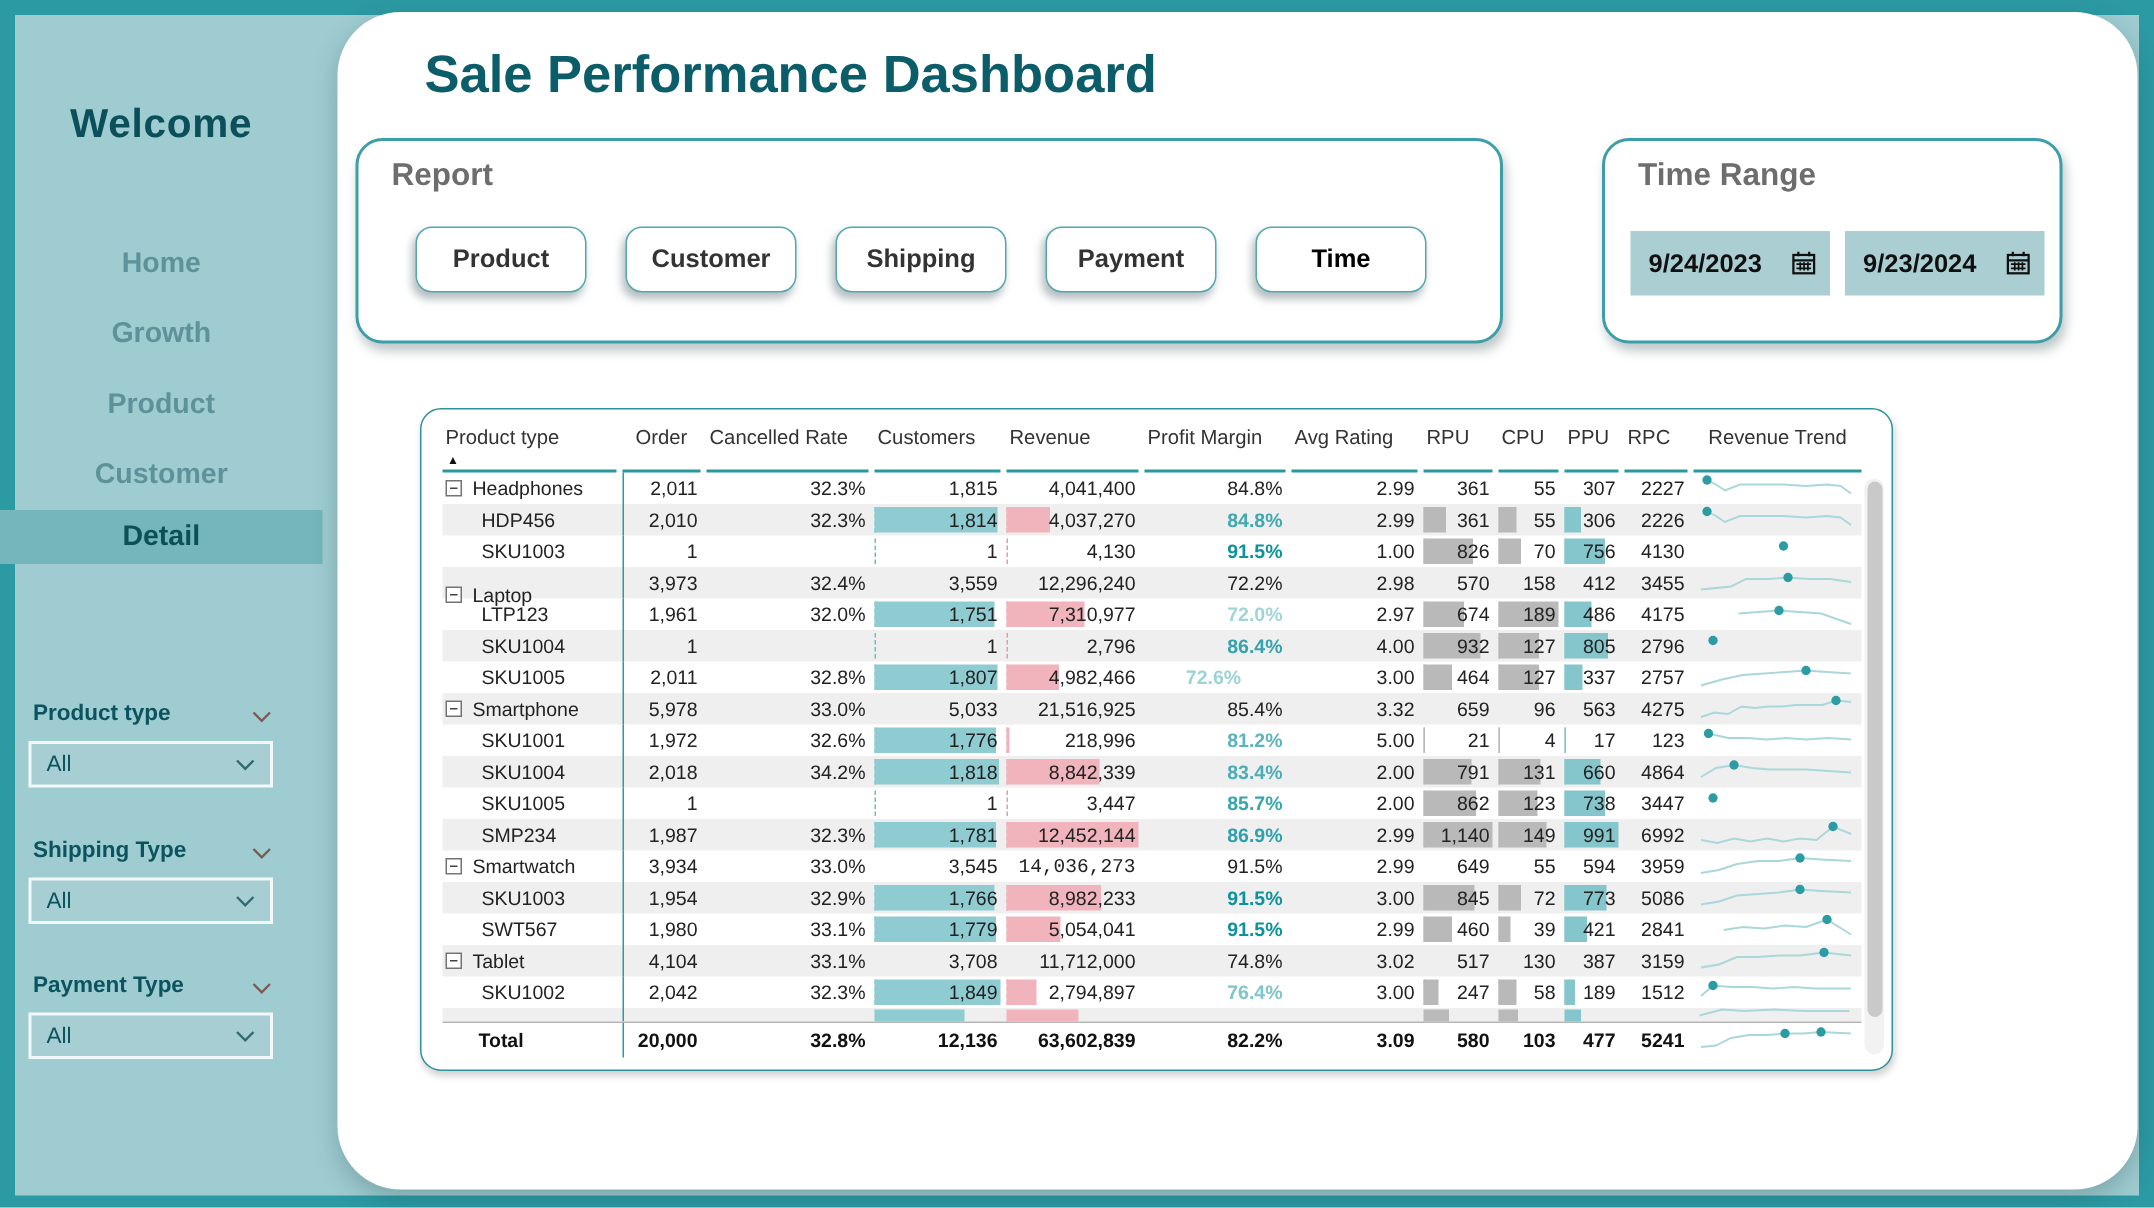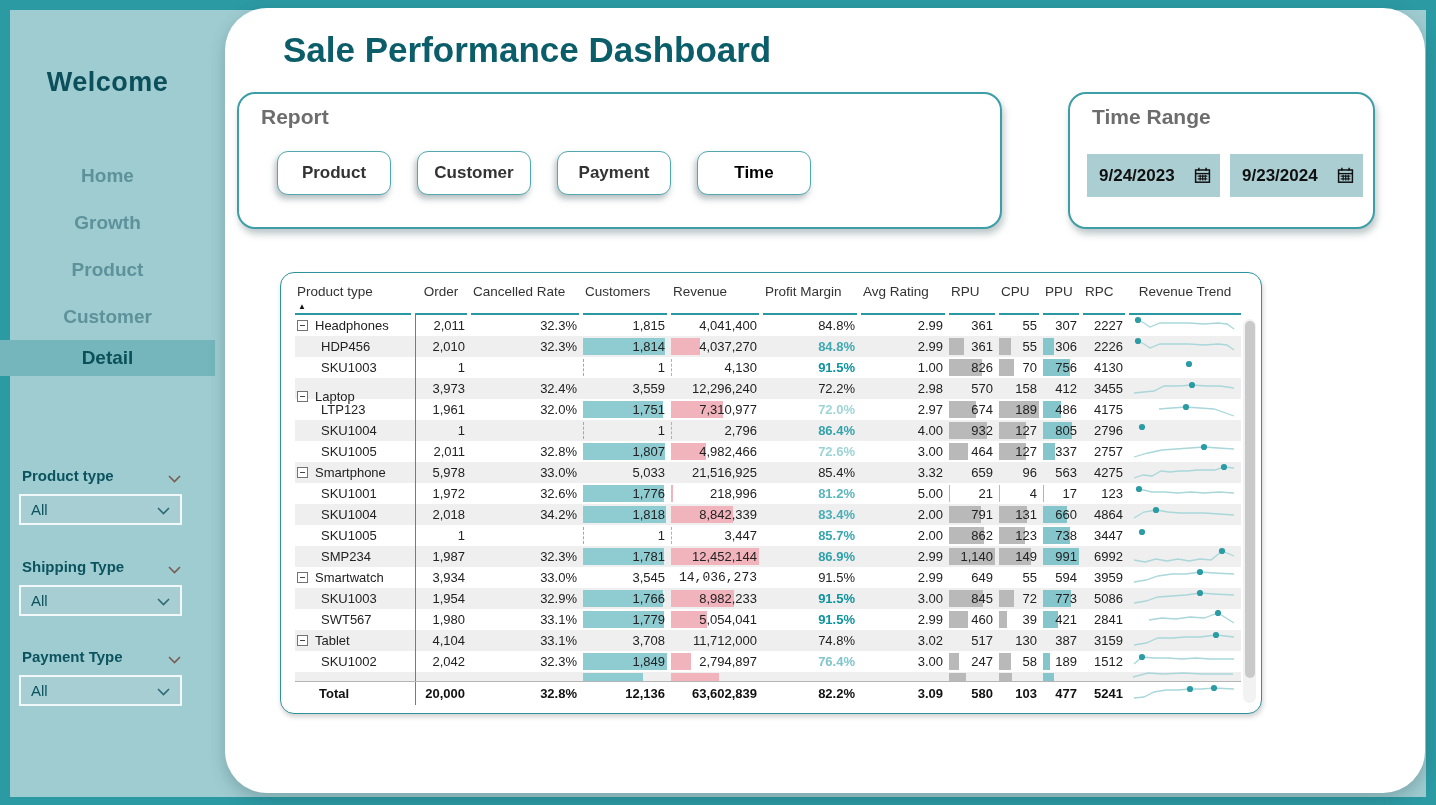--- a/index.html
+++ b/index.html
@@ -123,20 +123,21 @@
 </aside>
 
 <main class="card">
   <h1 class="page-title">Sale Performance Dashboard</h1>
 
   <section class="box-panel" id="report-panel">
     <div class="panel-label">Report</div>
     <div class="btn-row" id="report-buttons">
         <button class="rbtn">Product</button>
         <button class="rbtn">Customer</button>
+        <button class="rbtn">Shipping</button>
         <button class="rbtn">Payment</button>
         <button class="rbtn active">Time</button>
       </div>
   </section>
 
   <section class="box-panel" id="time-panel">
     <div class="panel-label">Time Range</div>
     <div class="date-row">
       <div class="date-box">
         <span>9/24/2023</span>
@@ -488,21 +489,21 @@
           <div class="cell num" style="width: 84px; flex: 0 0 auto;">
             <span class="base" style="border-left:1px dashed #6fbcc4"></span>
             <span class="bar" style="width:97.72850189291509%;background:#8fccd2"></span>
             <span class="val">1,807</span>
           </div>
           <div class="cell num" style="width: 88px; flex: 0 0 auto;">
             <span class="base" style="border-left:1px dashed #e49aa6"></span>
             <span class="bar" style="width:40.01291665114056%;background:#f2b4bc"></span>
             <span class="val">4,982,466</span>
           </div>
-          <div class="cell num" style="width: 94px; flex: 0 0 auto;">
+          <div class="cell num" style="width: 94px; flex: 0 0 auto; justify-content: center;">
             <span class="val" style="color:rgb(156,211,214);font-weight:bold">72.6%</span>
           </div>
           <div class="cell num" style="width: 84px; flex: 0 0 auto;">
             <span class="val">3.00</span>
           </div>
           <div class="cell num" style="width: 46px; flex: 0 0 auto;">
             <span class="base" style="border-left:1px solid #c3c3c3"></span>
             <span class="bar" style="width:40.70175438596491%;background:#b9b9b9"></span>
             <span class="val">464</span>
           </div>

